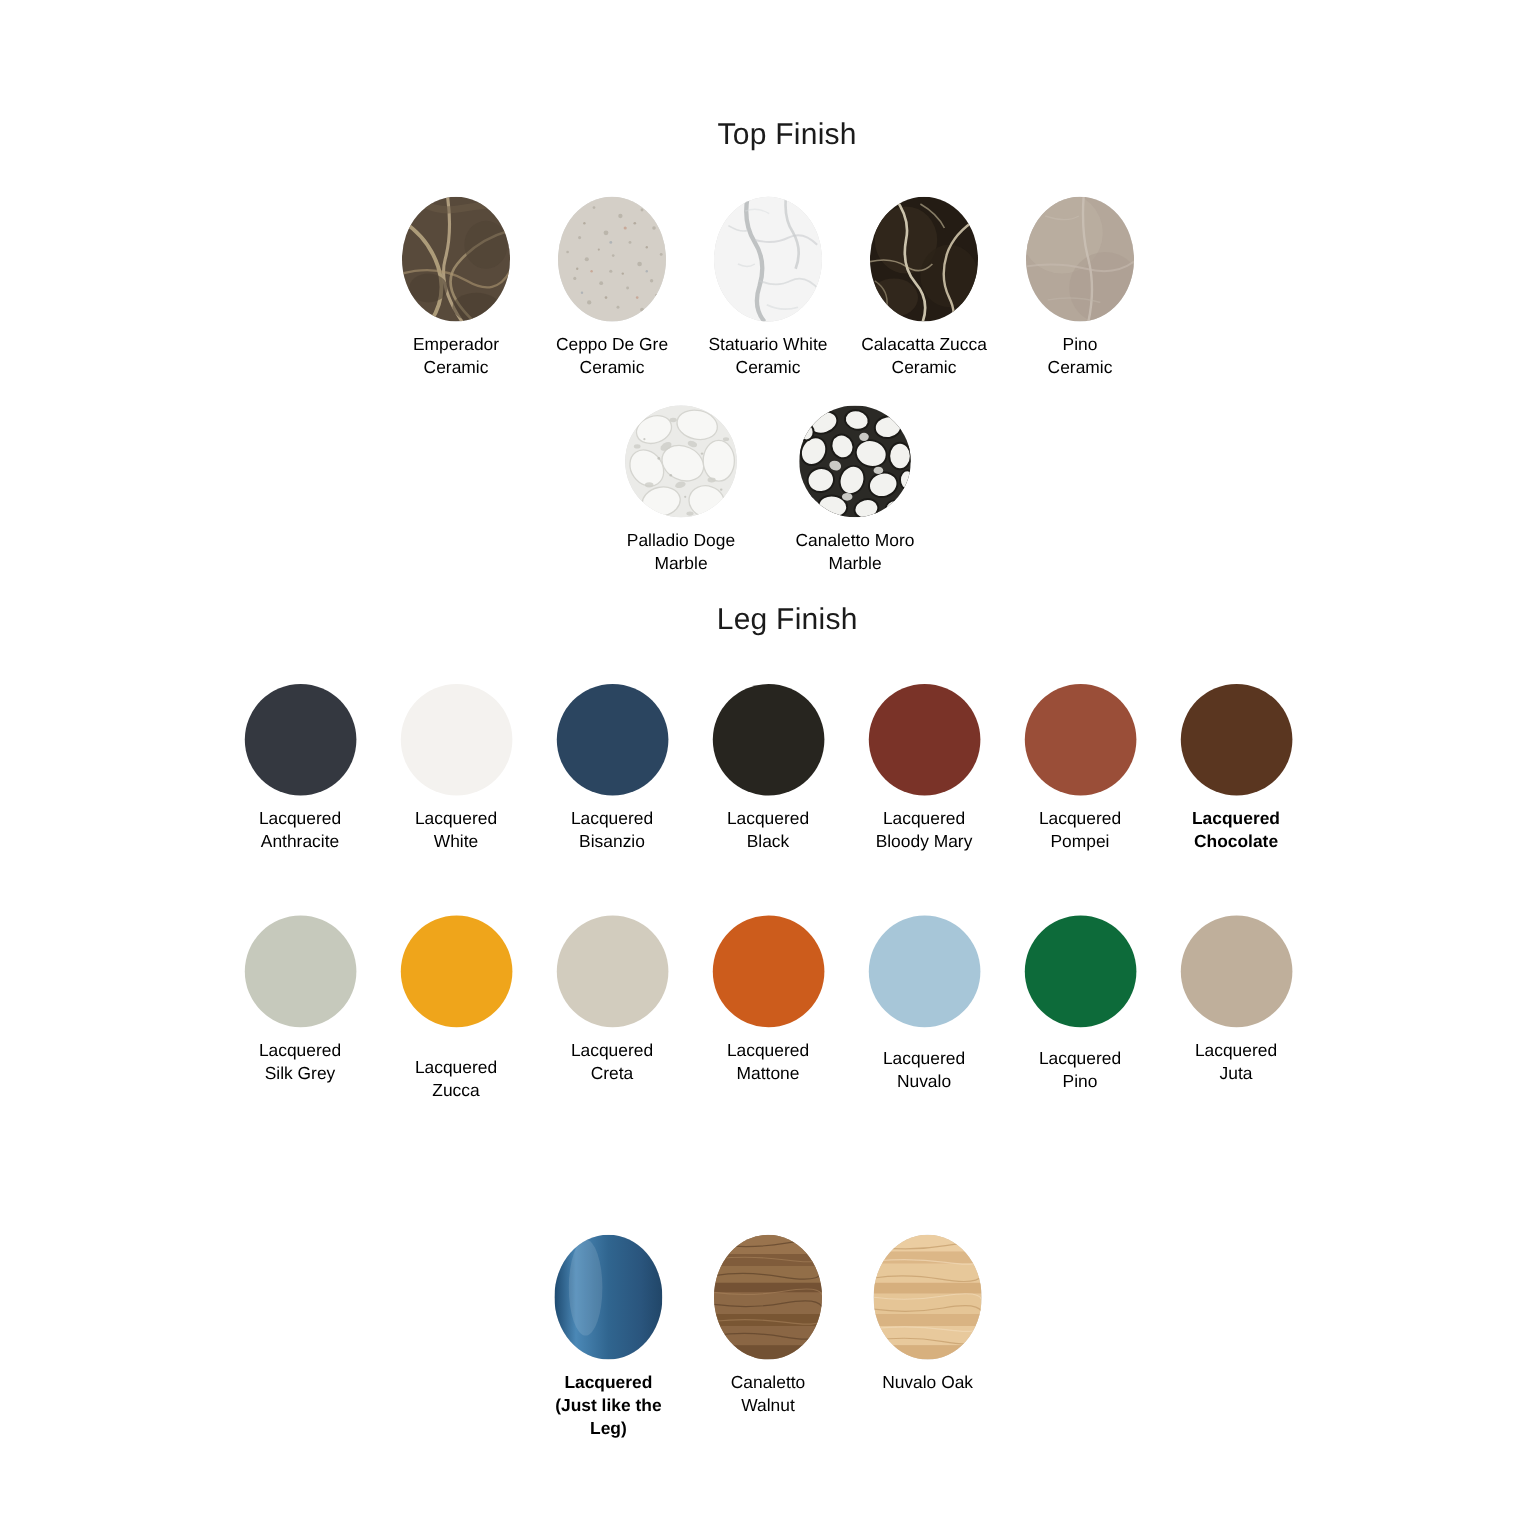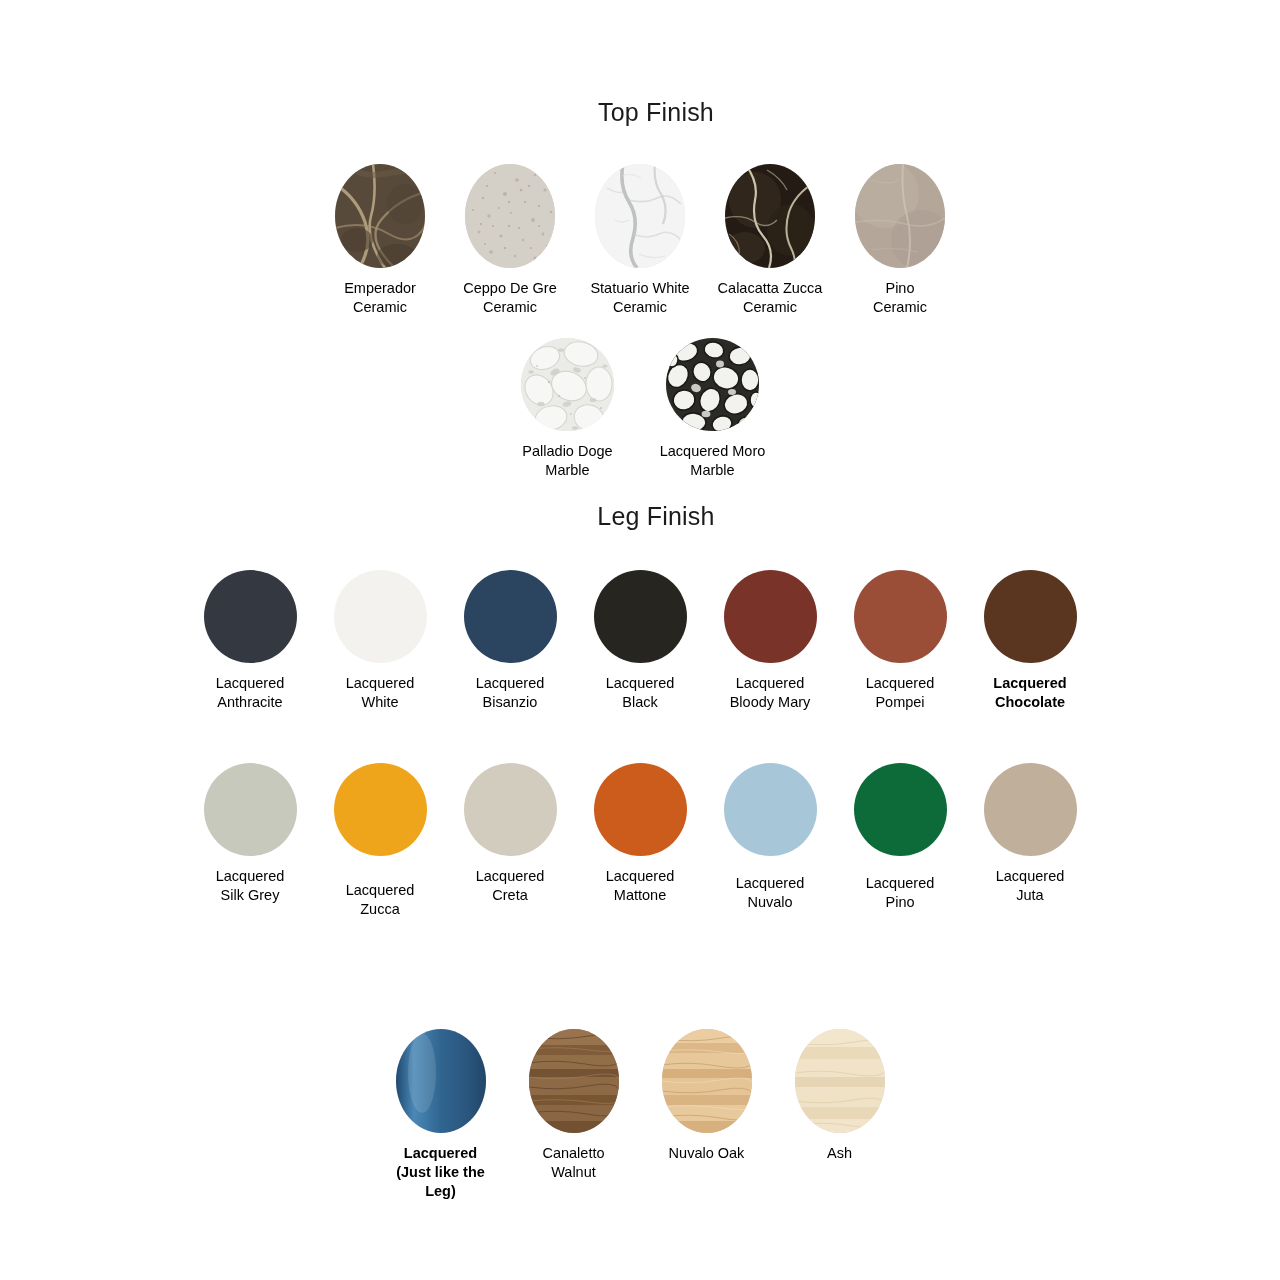--- a/index.html
+++ b/index.html
@@ -295,21 +295,21 @@
             <ellipse cx="90" cy="62" rx="6" ry="8"></ellipse>
           </g>
           <g fill="#dcdcd8" opacity=".9">
             <ellipse cx="30" cy="50" rx="5" ry="4" transform="rotate(20 30 50)"></ellipse>
             <ellipse cx="54" cy="26" rx="4" ry="3.4"></ellipse>
             <ellipse cx="66" cy="54" rx="4" ry="3"></ellipse>
             <ellipse cx="40" cy="76" rx="4.4" ry="3.2"></ellipse>
           </g>
         </svg>
       </div>
-      <div class="label">Lacquered Moro
+      <div class="label">Canaletto Moro
 Marble</div>
     </div>
   </div>
 
   <div class="section-title" id="title-leg">Leg Finish</div>
 
   <div class="row" id="row-leg-1">
     <div class="swatch-cell">
       <div class="swatch circle" id="sw-leg-anthracite" style="background-color: rgb(52, 56, 64);"></div>
       <div class="label">Lacquered
@@ -466,36 +466,15 @@
           <g stroke="#f2dcbb" stroke-width="0.9" fill="none" opacity=".65">
             <path d="M0 22 Q30 19 60 23 T90 20"></path>
             <path d="M0 52 Q28 56 58 51 T90 54"></path>
             <path d="M0 78 Q30 75 60 79 T90 76"></path>
           </g>
         </svg>
       </div>
       <div class="label">Nuvalo Oak</div>
     </div>
 
-    <div class="swatch-cell">
-      <div class="swatch oval">
-        <svg class="tex" viewBox="0 0 90 104" preserveAspectRatio="none">
-          <rect width="90" height="104" fill="#eedfc2"></rect>
-          <rect y="0" width="90" height="18" fill="#f3e7cf" opacity=".8"></rect>
-          <rect y="18" width="90" height="12" fill="#e7d7b7" opacity=".7"></rect>
-          <rect y="30" width="90" height="18" fill="#f1e4cb" opacity=".7"></rect>
-          <rect y="48" width="90" height="10" fill="#e3d2b0" opacity=".75"></rect>
-          <rect y="58" width="90" height="20" fill="#f0e3c9" opacity=".7"></rect>
-          <rect y="78" width="90" height="12" fill="#e5d4b4" opacity=".7"></rect>
-          <rect y="90" width="90" height="14" fill="#f2e6cd" opacity=".7"></rect>
-          <g stroke="#ddc9a4" stroke-width="0.9" fill="none" opacity=".7">
-            <path d="M0 14 Q30 18 60 13 T90 16"></path>
-            <path d="M0 44 Q26 40 56 45 T90 42"></path>
-            <path d="M0 72 Q30 76 58 71 T90 74"></path>
-            <path d="M0 96 Q28 92 58 97 T90 94"></path>
-          </g>
-        </svg>
-      </div>
-      <div class="label">Ash</div>
-    </div>
   </div>
 
 </div>
 
 </body></html>

